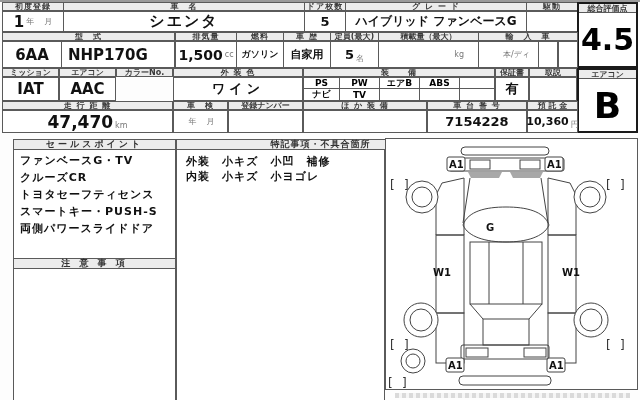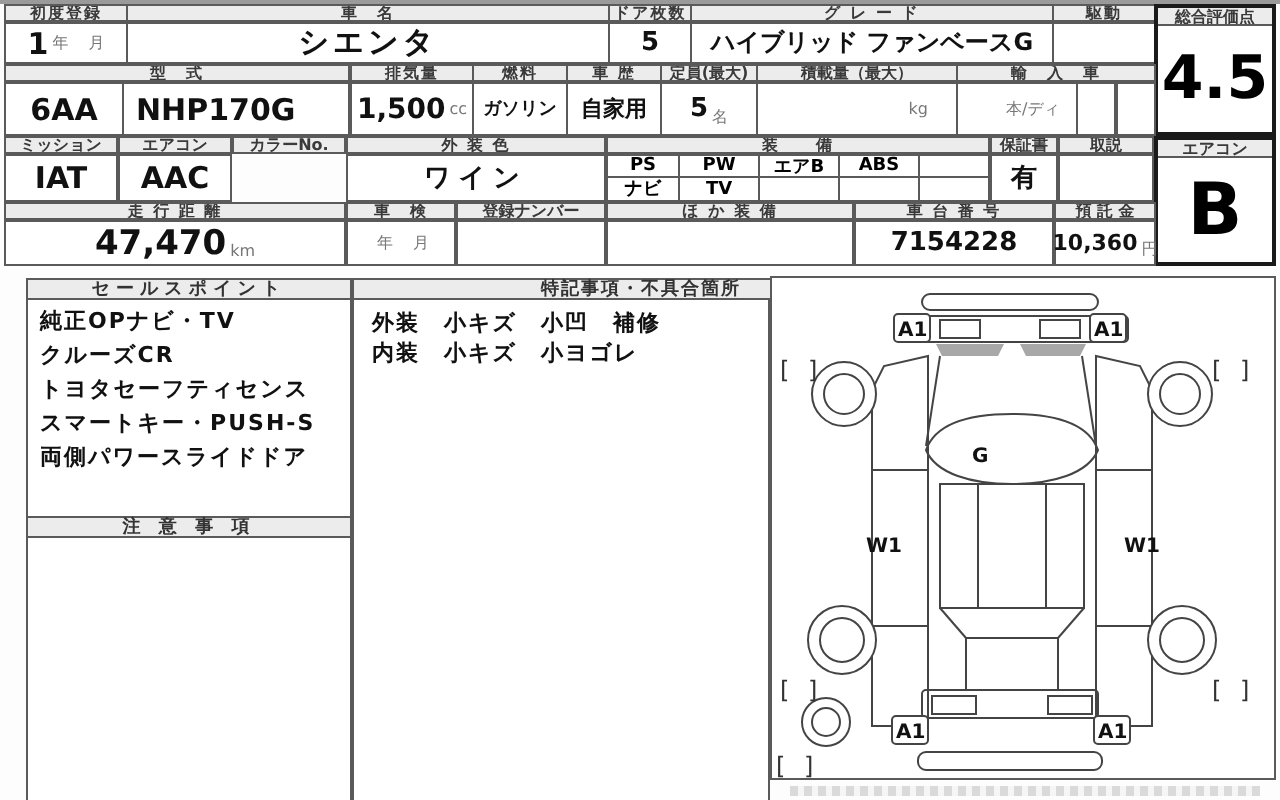--- a/index.html
+++ b/index.html
@@ -147,21 +147,21 @@
     <span class="v" style="font-size:13px;">7154228</span>
   </div>
   <div class="c" style="left:527px;top:110px;width:51px;height:23px;">
     <span class="v" style="font-size:11px;">10,360</span>
     <span class="u" style="margin-top:6px;">円</span>
   </div>
 
   <div class="box" style="left:13px;top:139px;width:163px;height:261px;border-bottom:none;"></div>
   <div class="band" style="left:13px;top:139px;width:163px;height:11px;">セールスポイント</div>
   <div style="position:absolute;left:14px;top:152px;width:160px;">
-    <div class="listitem">純正OPナビ・TV</div>
+    <div class="listitem">ファンベースG・TV</div>
     <div class="listitem">クルーズCR</div>
     <div class="listitem">トヨタセーフティセンス</div>
     <div class="listitem">スマートキー・PUSH-S</div>
     <div class="listitem">両側パワースライドドア</div>
   </div>
   <div class="band" style="left:13px;top:258px;width:163px;height:11px;">注 意 事 項</div>
 
   <div class="box" style="left:176px;top:139px;width:209px;height:261px;border-bottom:none;"></div>
   <div class="band" style="left:176px;top:139px;width:241px;height:11px;letter-spacing:1px;padding-left:48px;">特記事項・不具合箇所</div>
   <div style="position:absolute;left:178px;top:154px;width:204px;">

